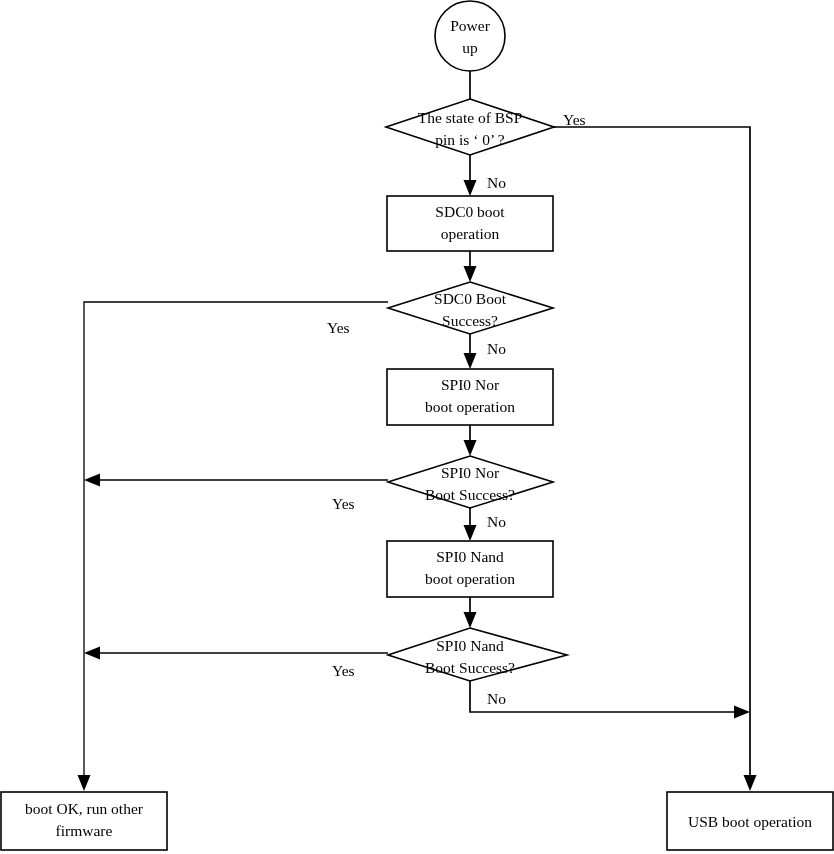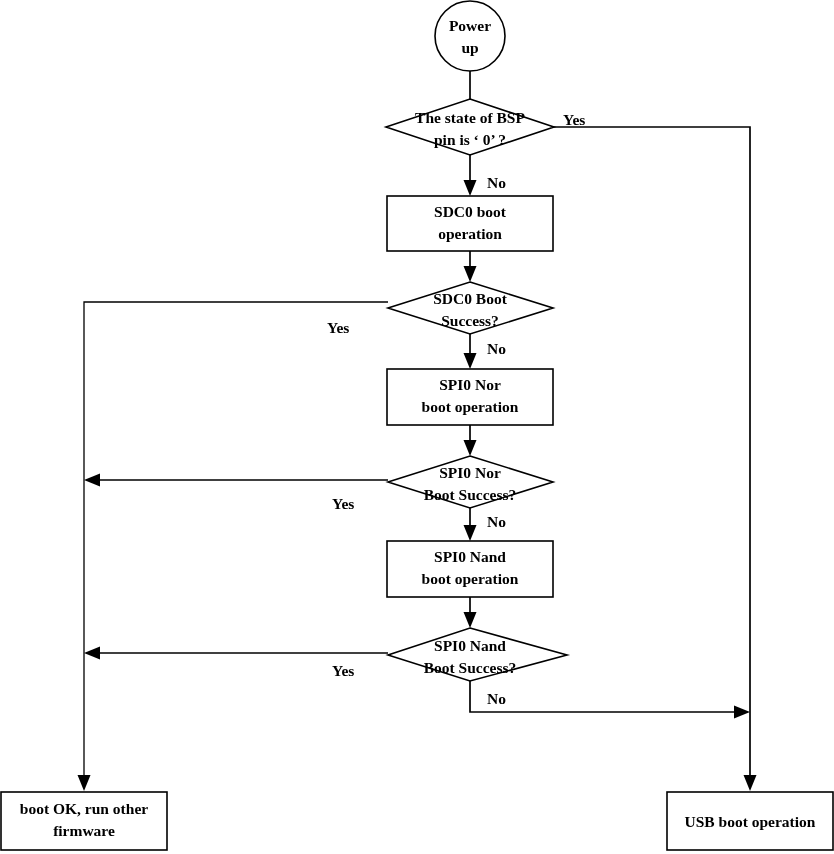--- a/index.html
+++ b/index.html
@@ -10,21 +10,20 @@
   body {
     width: 834px;
     height: 854px;
     font-family: "Liberation Serif", "DejaVu Serif", serif;
     overflow: hidden;
   }
   #flowchart-root {
     position: relative;
     width: 722px;
     height: 854px;
-    font-weight: bold;
   }
   svg#flow-svg {
     display: block;
     width: 834px;
     height: 854px;
   }
   .node-shape {
     fill: #ffffff;
     stroke: #000000;
     stroke-width: 1.6;

